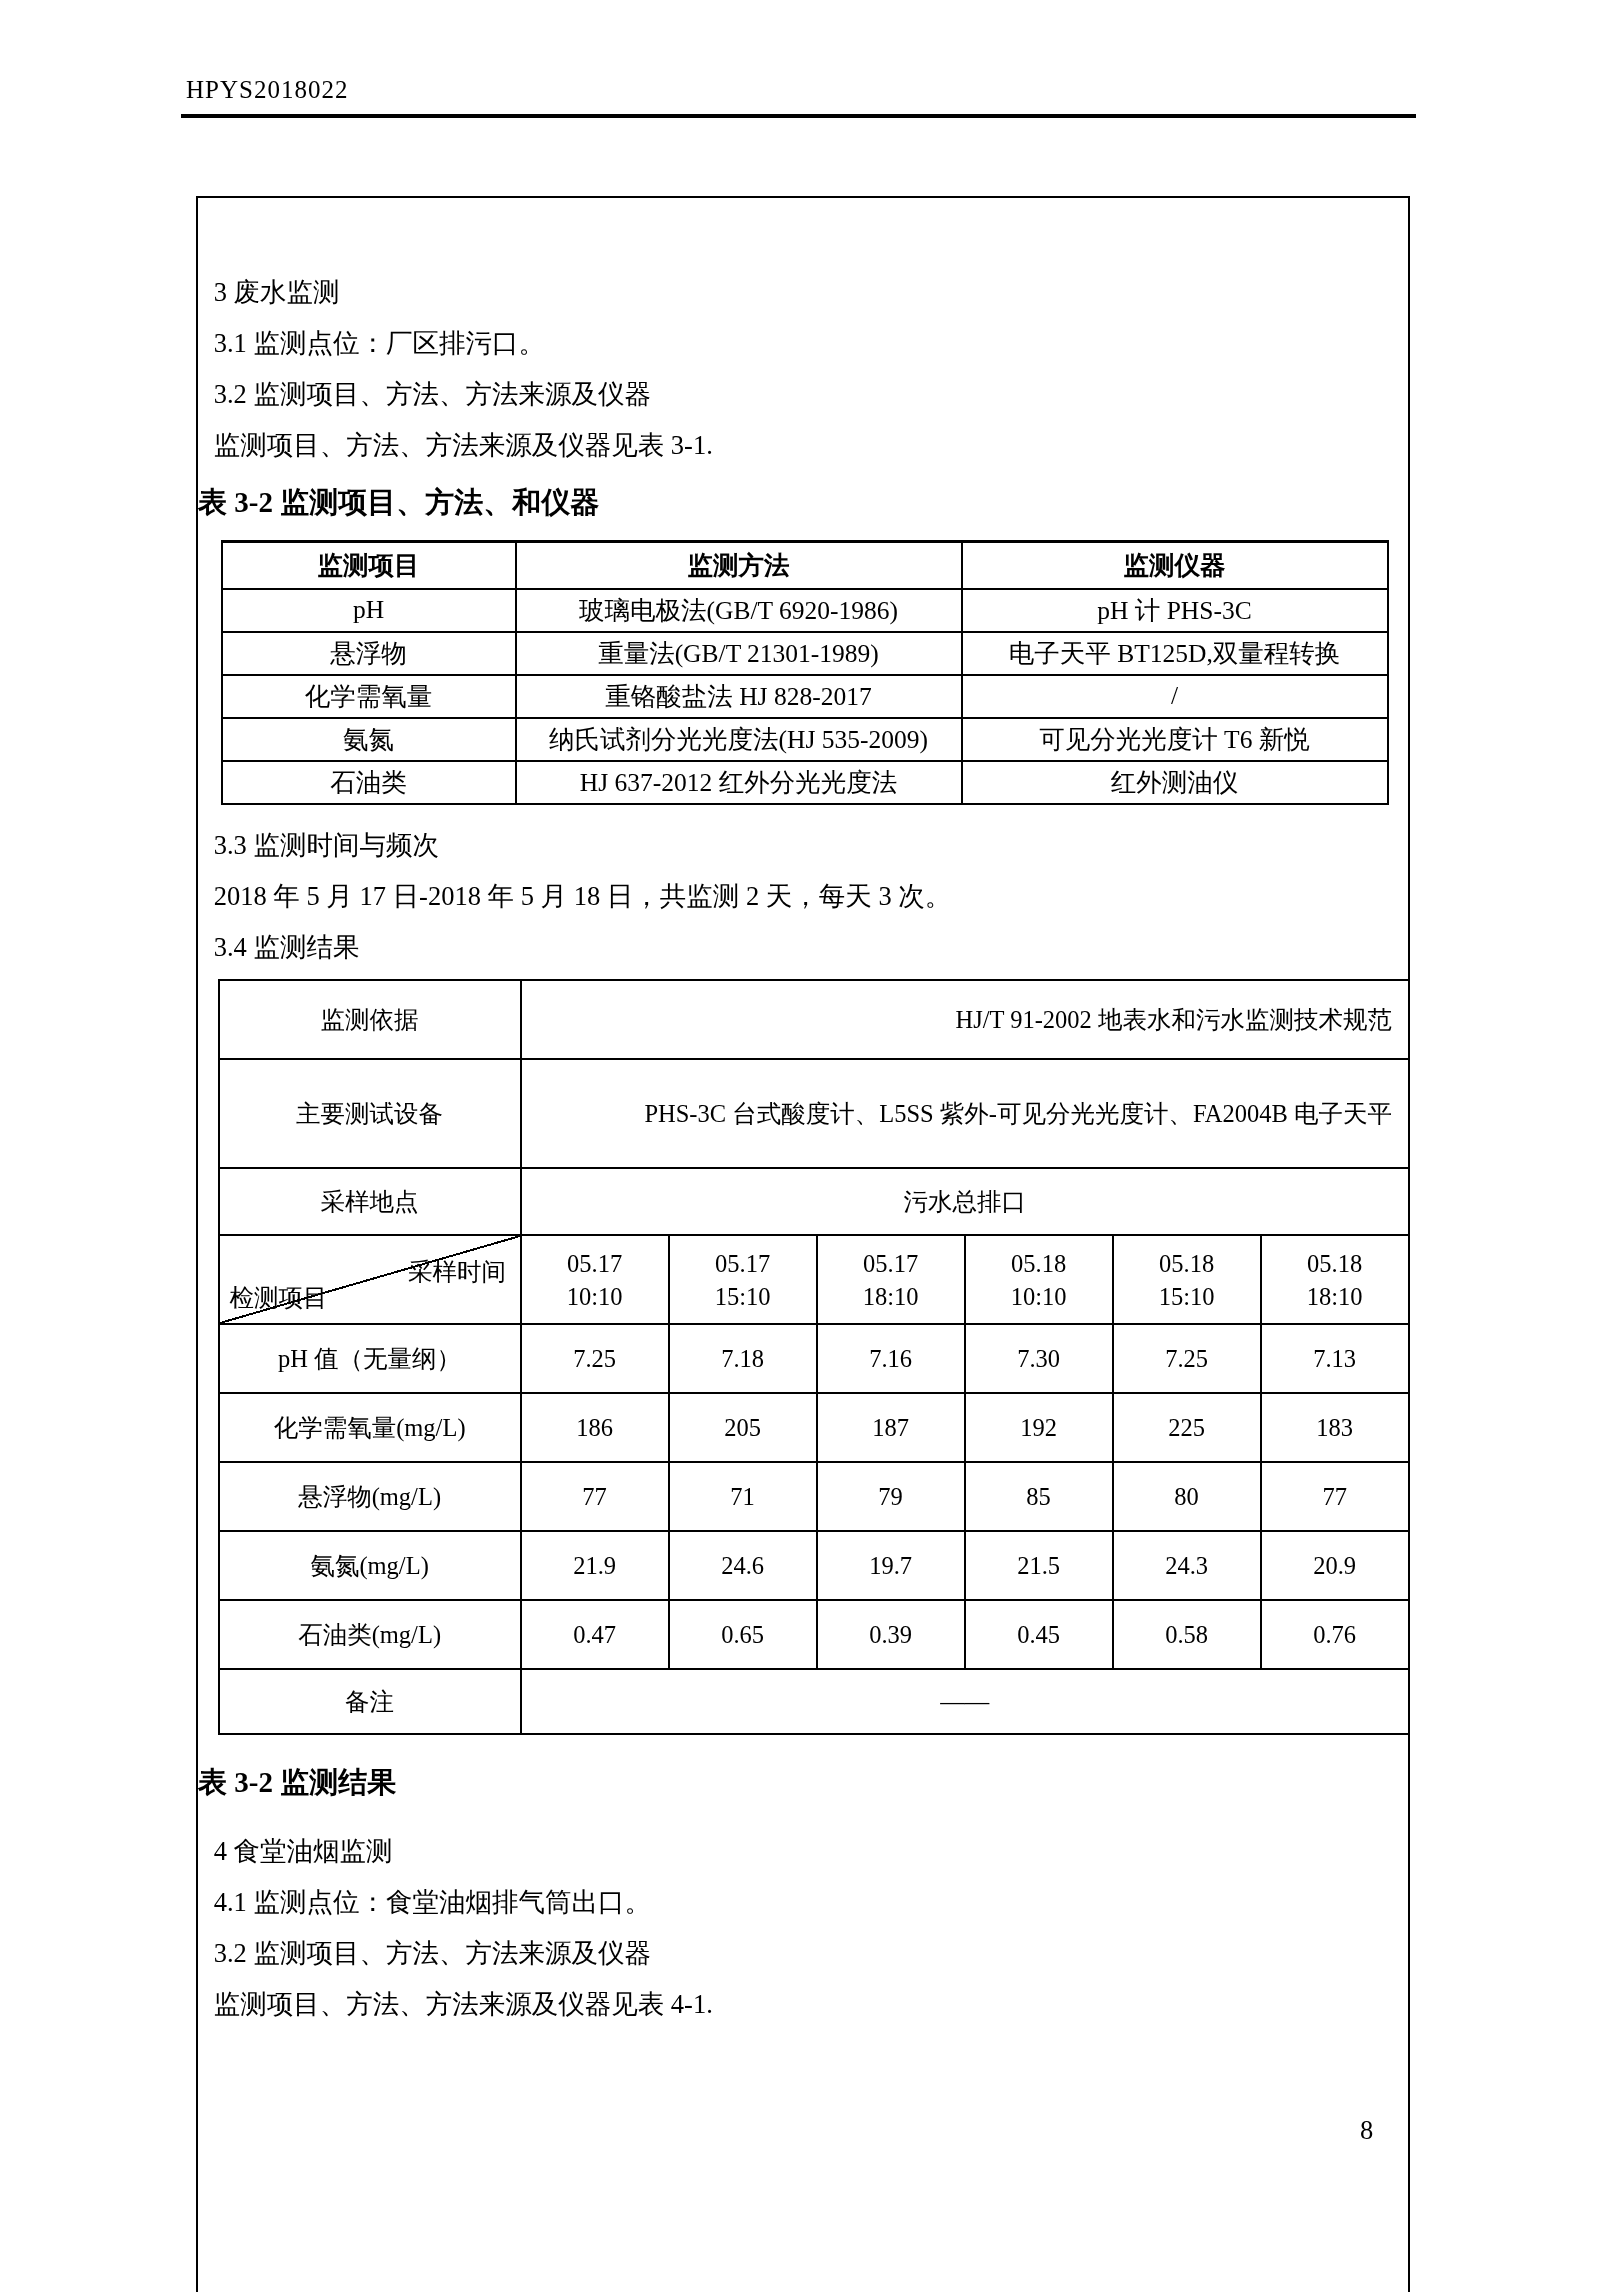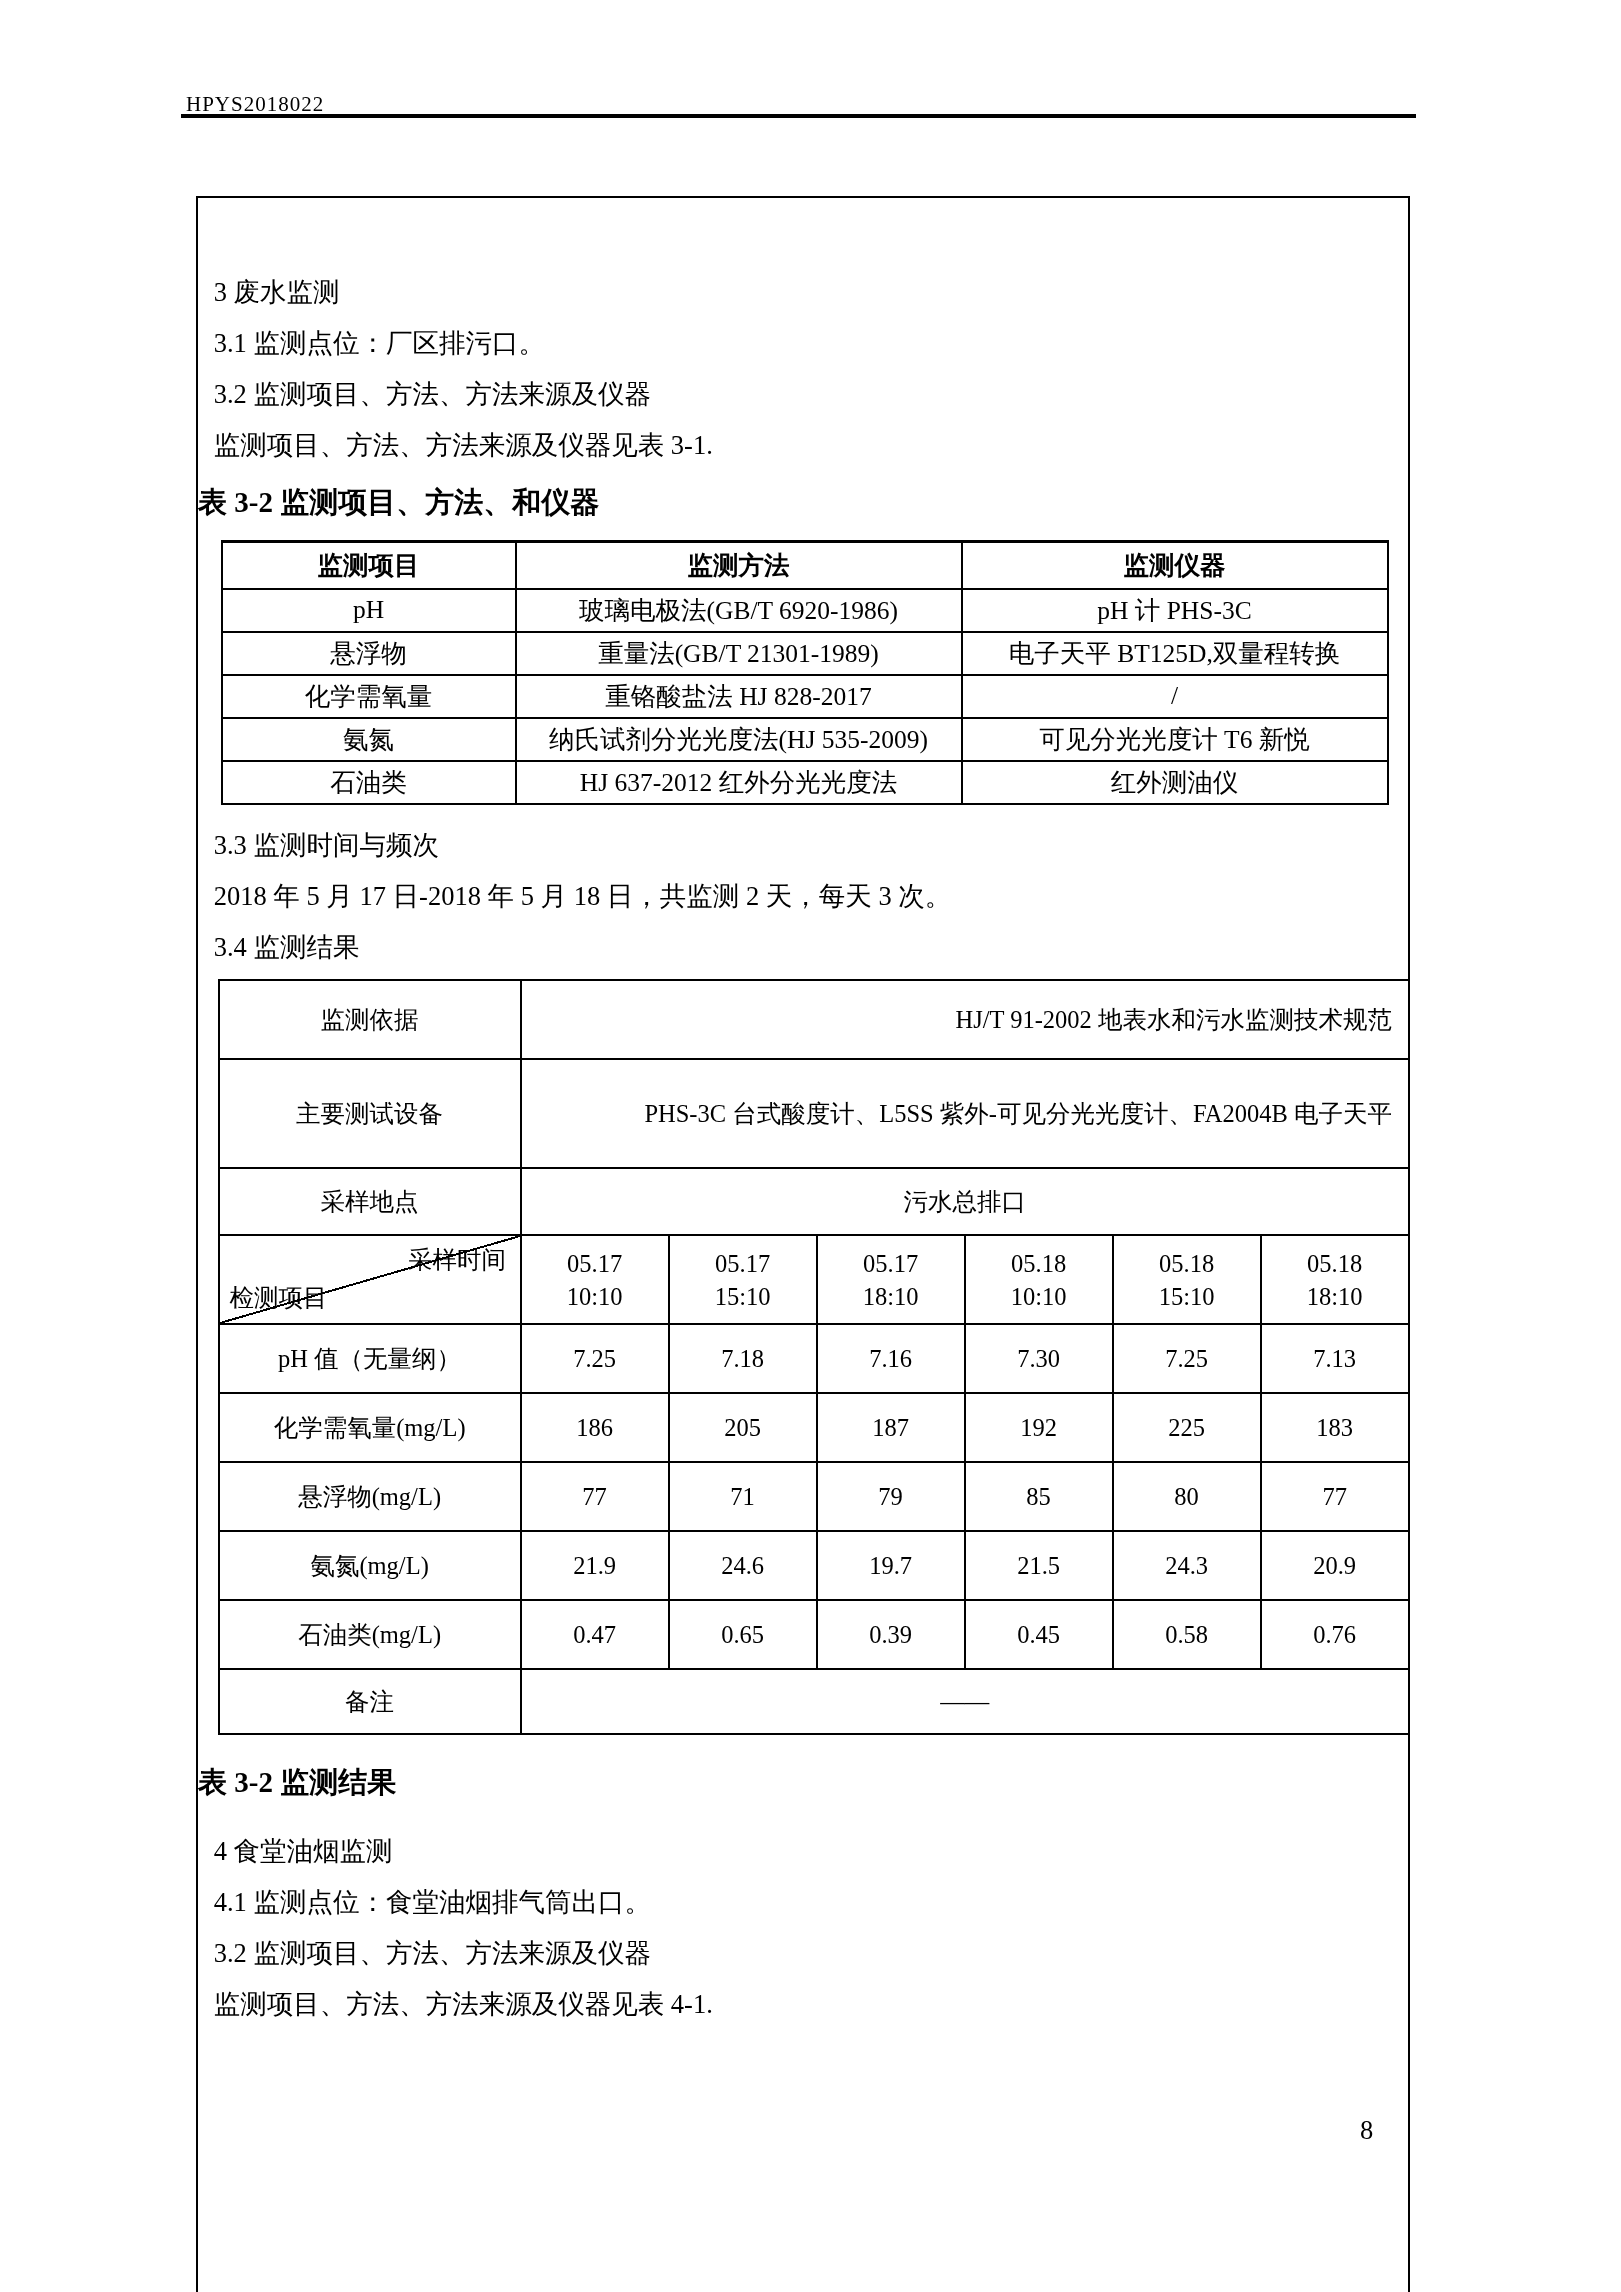--- a/index.html
+++ b/index.html
@@ -5,22 +5,22 @@
   html,body{margin:0;padding:0;background:#e8e8e8;}
   .page{
     position:relative;
     width:1621px;height:2293px;
     background:#ffffff;
     font-family:"Liberation Serif","DejaVu Serif",serif;
     color:#000;
     overflow:hidden;
   }
   .doc-code{
-    position:absolute;left:186px;top:92px;
-    font-size:21px;letter-spacing:1px;
+    position:absolute;left:186px;top:76px;
+    font-size:25px;letter-spacing:1px;
   }
   .header-rule{
     position:absolute;left:181px;top:114px;
     width:1235px;height:3.9px;background:#000;
   }
   .content-box{
     position:absolute;left:196px;top:196px;
     width:1210px;height:2091px;
     border:2.9px solid #000;
     box-sizing:content-box;
@@ -70,21 +70,21 @@
   .r-head td{height:87px;}
   .r-data td{height:67px;margin-left:36px;}
   .r-note td{height:63px;}
   .diag-cell{padding:0 !important;position:relative;}
   .diag{
     position:absolute;inset:0;
     background:linear-gradient(to bottom right,
       transparent calc(50% - 1px), #000 calc(50% - 1px),
       #000 calc(50% + 1px), transparent calc(50% + 1px));
   }
-  .diag-top{position:absolute;top:7px;right:13.7px;font-size:24.5px;}
+  .diag-top{position:absolute;top:19px;right:13.7px;font-size:24.5px;}
   .diag-bottom{position:absolute;bottom:9.8px;left:9.8px;font-size:24.5px;}
   .time-cell div{line-height:33px;}
   .page-number{
     position:absolute;left:1360px;top:2115px;font-size:26.5px;
   }
 </style>
 </head>
 <body>
 
 <div class="page">

